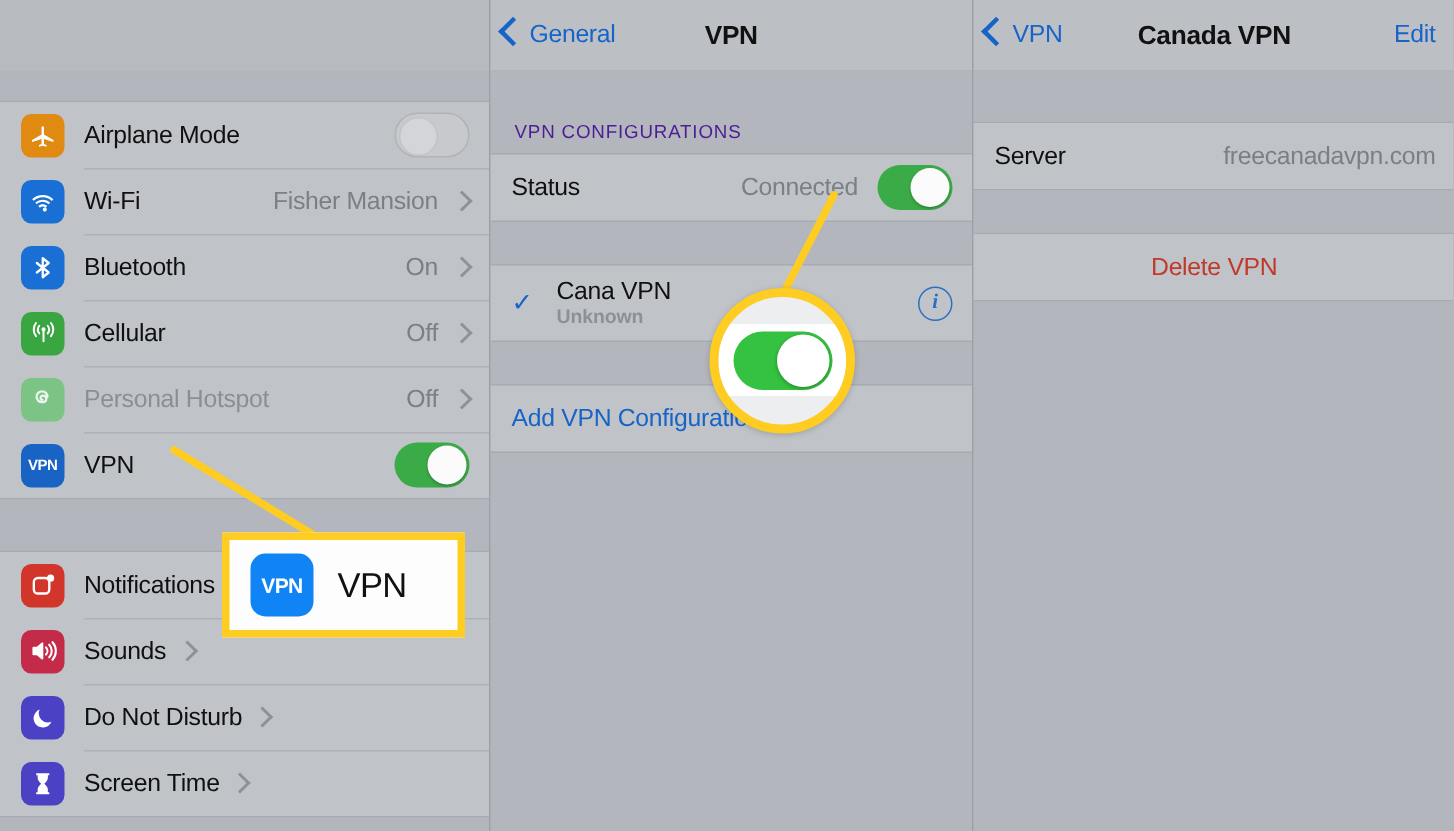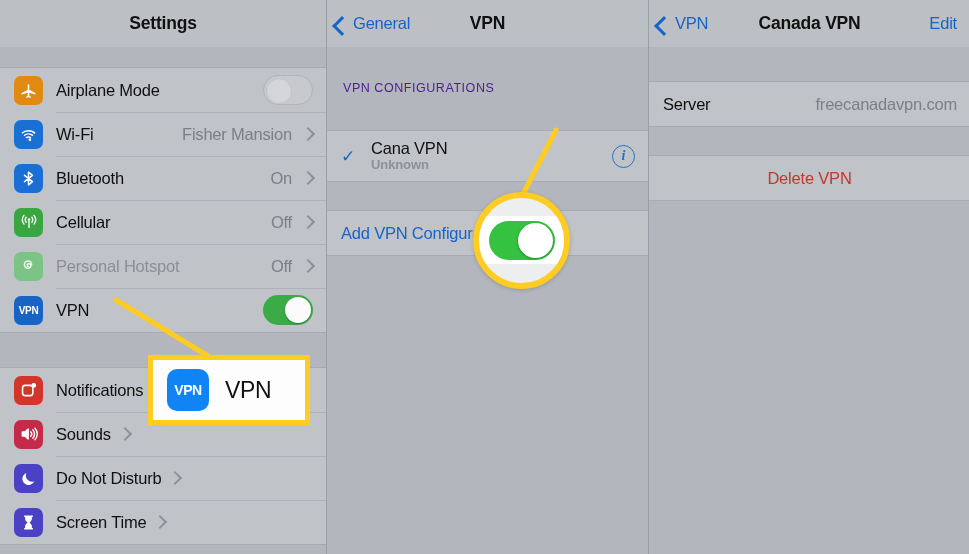--- a/index.html
+++ b/index.html
@@ -23,21 +23,21 @@
     position:absolute;left:0;right:0;top:0;height:47px;
     background:#bcbfc4;
     border-bottom:1px solid #9ca2aa;
     display:flex;align-items:center;
   }
   .nav-title{
     position:absolute;left:0;right:0;text-align:center;
     font-size:17.5px;font-weight:bold;color:#111;letter-spacing:-0.2px;
   }
   .nav-back{
-    position:relative;z-index:3;display:flex;align-items:flex-end;
+    position:relative;z-index:3;display:flex;align-items:flex-start;
     margin-left:8px;color:#1764c8;font-size:16.5px;letter-spacing:-0.2px;
     cursor:pointer;
   }
   .chev-back{
     display:inline-block;width:11px;height:11px;
     border-left:3px solid #1764c8;border-bottom:3px solid #1764c8;
     transform:rotate(45deg);margin-right:4px;
   }
   .nav-right{
     position:absolute;right:13px;z-index:3;color:#1764c8;font-size:16.5px;
@@ -152,23 +152,20 @@
     position:absolute;right:2px;top:2px;width:35px;height:35px;border-radius:50%;
     background:#fff;box-shadow:0 1px 3px rgba(0,0,0,.3);
   }
 </style>
 </head>
 <body>
 
 <div id="screen">
 
   <div class="panel" id="panel-left">
-    <div class="navbar">
-      <div class="nav-title">Settings</div>
-    </div>
     <div class="panel-body">
       <div class="gap-sm"></div>
 
       <div class="group">
 
         <div class="row">
           <span class="appicon" style="background:#e08a12">
             <svg width="19" height="19" viewBox="0 0 24 24" fill="#fff">
                 <path d="M21 15.5l-8-4.5V5.2c0-.7-.5-1.2-1-1.2s-1 .5-1 1.2V11l-8 4.5v1.7l8-2.4v3.9l-2.2 1.4v1.2L12 20.5l3.2.8v-1.2L13 18.7v-3.9l8 2.4z"></path>
               </svg>
@@ -294,20 +291,29 @@
         <span class="chev-back"></span>
         <span>General</span>
       </div>
       <div class="nav-title">VPN</div>
     </div>
 
     <div class="panel-body">
       <div class="gap-lg"></div>
       <div class="section-hdr">VPN CONFIGURATIONS</div>
 
+      <div class="group">
+        <div class="row plain">
+          <span class="row-label">Status</span>
+          <span class="row-value noarrow">Connected</span>
+          <span class="toggle on" style="margin-left:13px">
+              <span class="knob"></span>
+            </span>
+        </div>
+      </div>
 
       <div class="gap"></div>
 
       <div class="group">
         <div class="row plain" style="height:50px">
           <span class="check">✓</span>
           <span class="vpn-names">
             <span class="vpn-name">Cana VPN</span>
             <span class="vpn-sub">Unknown</span>
           </span>

